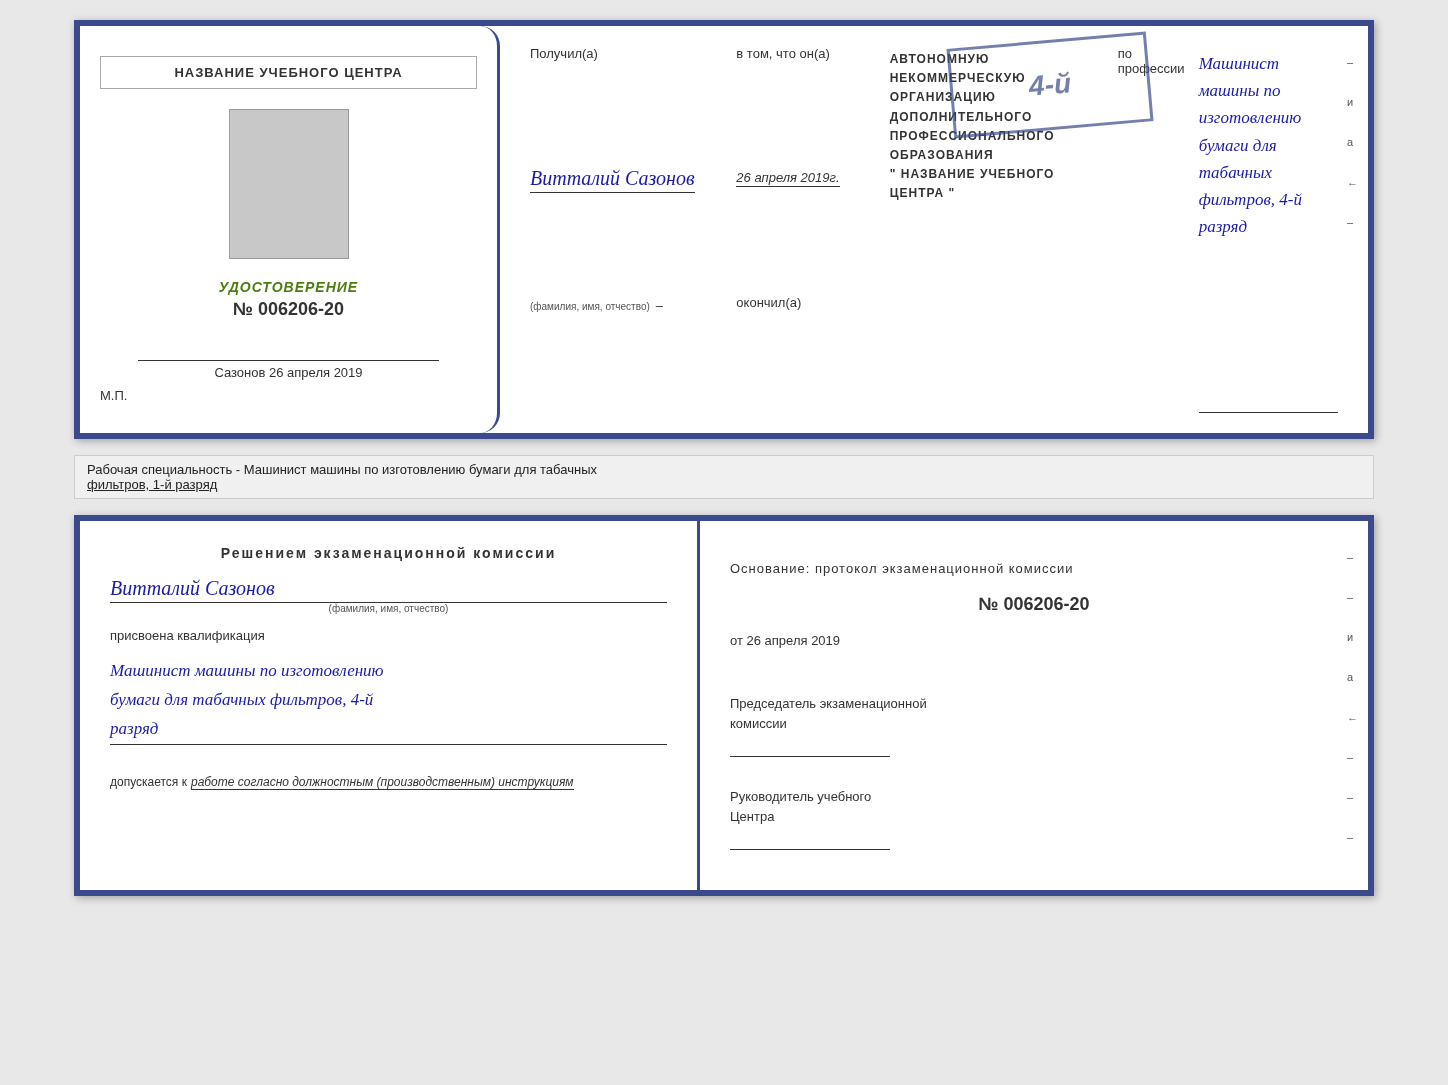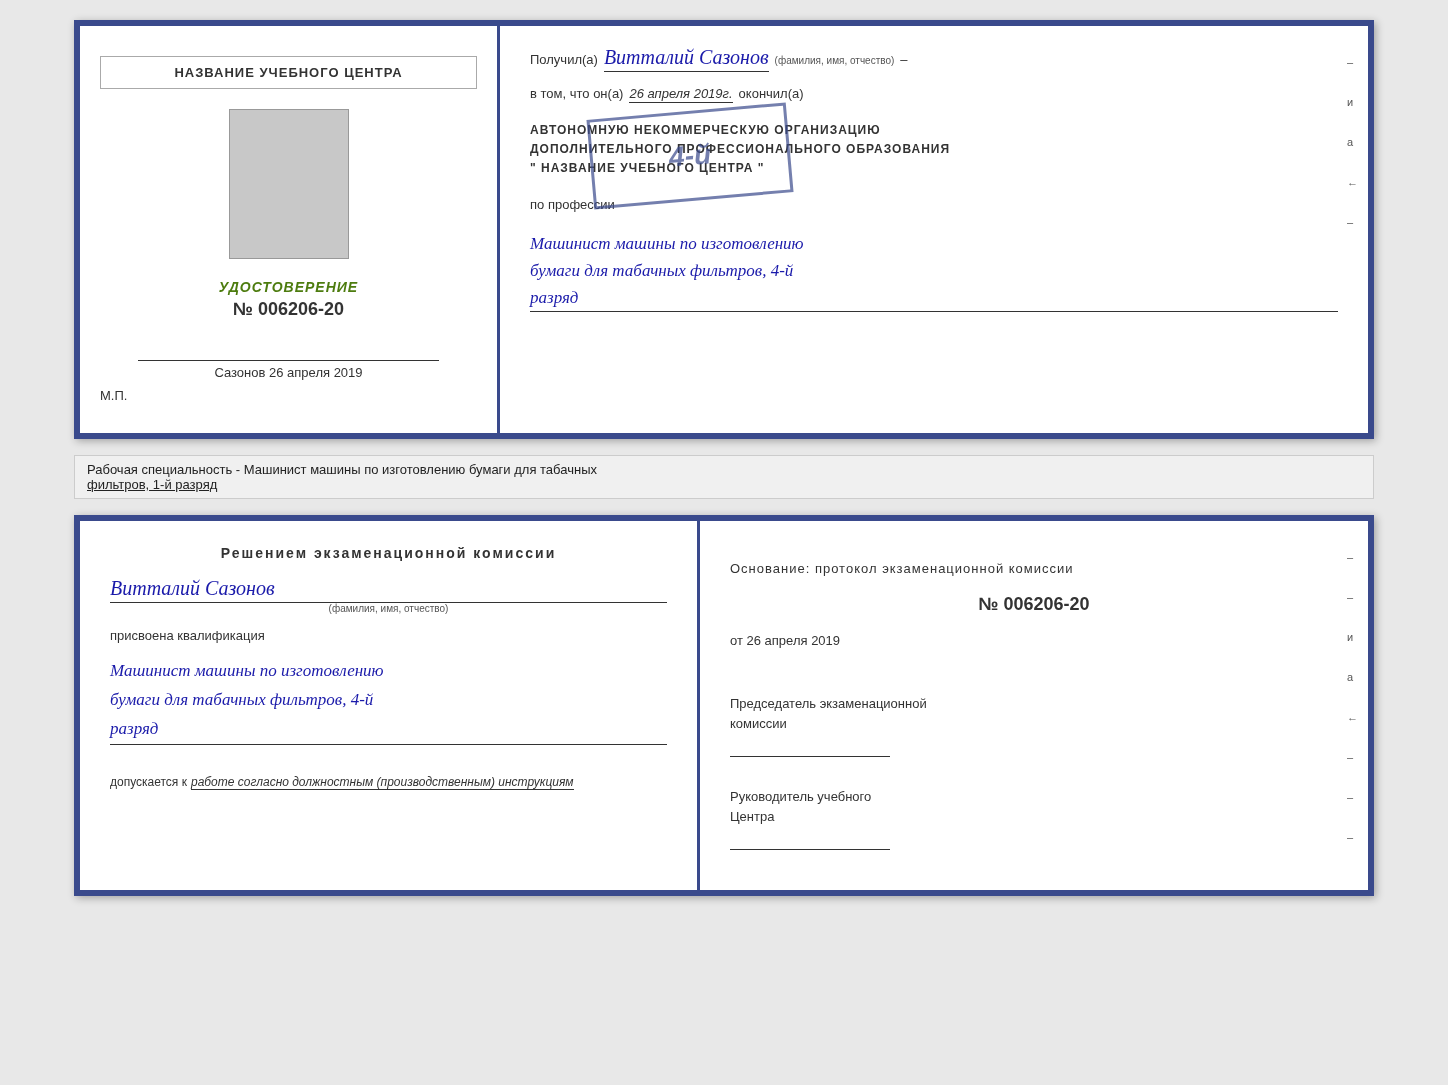--- a/index.html
+++ b/index.html
@@ -26,20 +26,21 @@
 
     .diploma-left {
       width: 420px;
       border-right: 3px solid #3a4a8c;
       padding: 30px 20px;
       display: flex;
       flex-direction: column;
       align-items: center;
       justify-content: space-between;
       position: relative;
+      border-radius: 20px;
     }
 
     .diploma-left-header {
       text-align: center;
       font-size: 13px;
       letter-spacing: 1px;
       font-weight: bold;
       color: #333;
       border: 1px solid #aaa;
       padding: 8px 12px;
@@ -89,21 +90,21 @@
       color: #333;
       margin-top: 8px;
       align-self: flex-start;
     }
 
     .diploma-right {
       flex: 1;
       padding: 20px 30px;
       position: relative;
       display: flex;
-      flex-direction: column;
+      flex-direction: row;
       gap: 14px;
     }
 
     .diploma-recipient-line {
       font-size: 13px;
       color: #333;
       display: flex;
       align-items: baseline;
       gap: 6px;
       flex-wrap: wrap;

